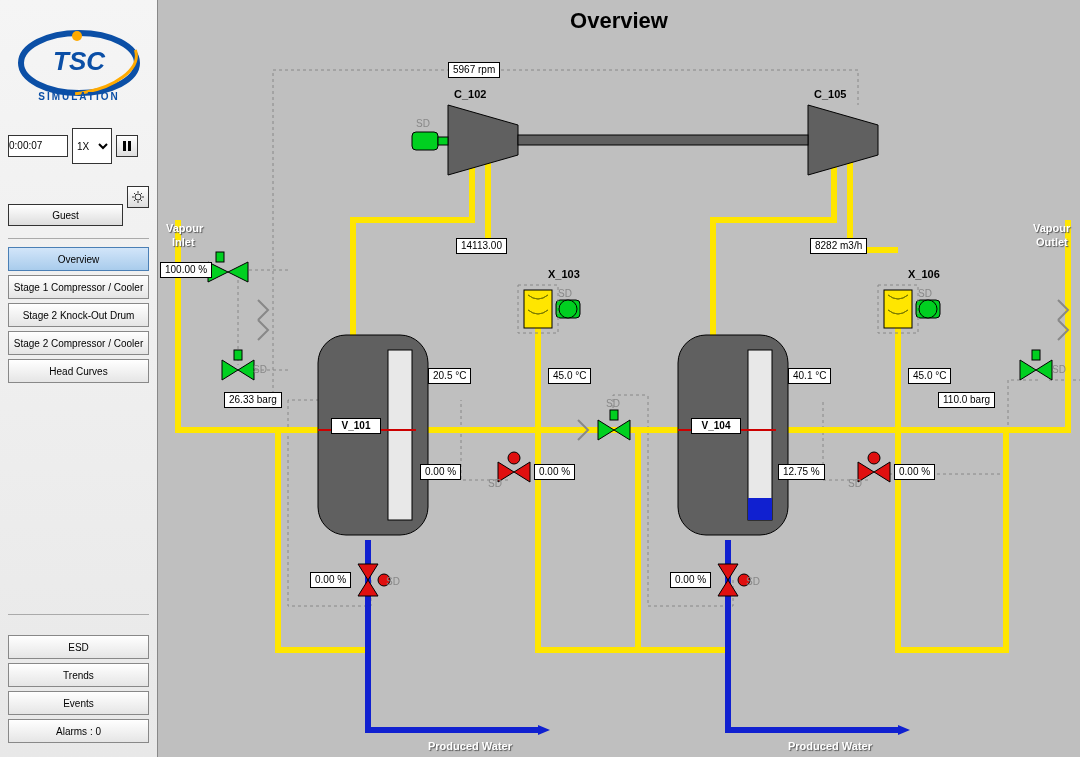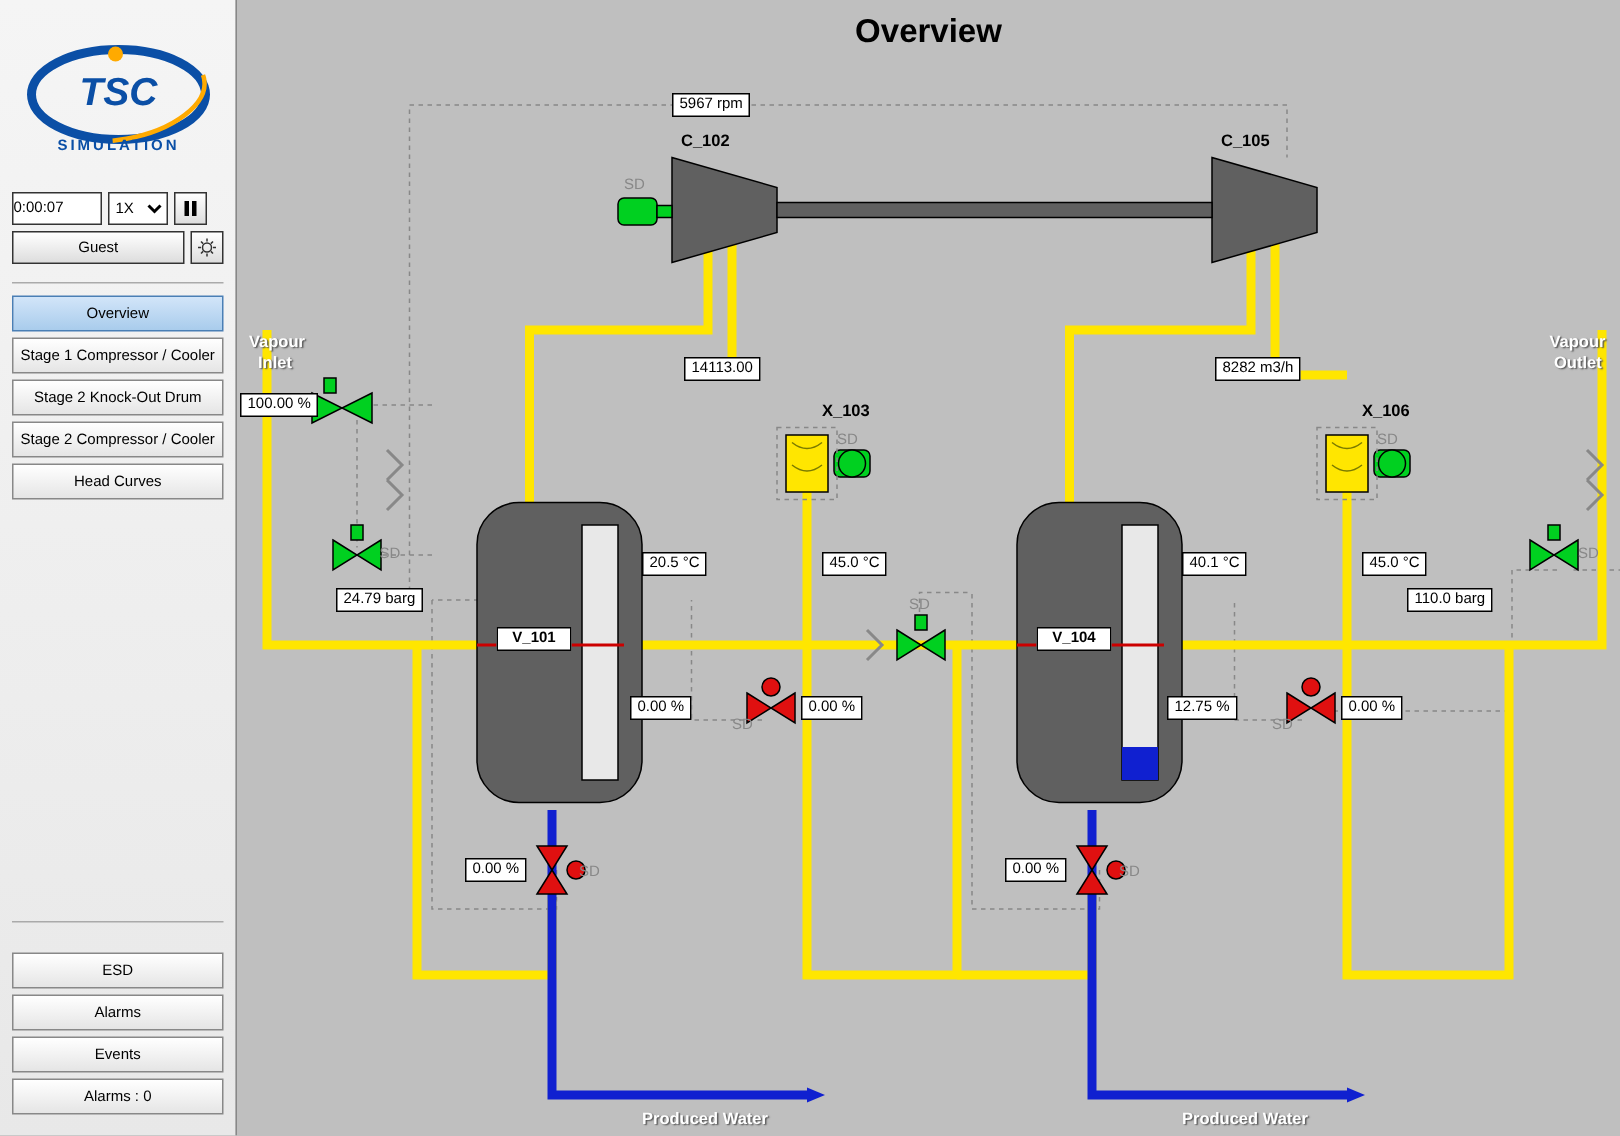--- a/index.html
+++ b/index.html
@@ -1,24 +1,24 @@
 <!DOCTYPE html>
 <html><head>
 <meta charset="utf-8">
 <style>
 * { box-sizing: border-box; margin: 0; padding: 0; }
 body { font-family: Arial, sans-serif; font-size: 11px; background: #BFBFBF; width: 1080px; height: 757px; overflow: hidden; position: relative; }
 .sidebar { position: absolute; left: 0; top: 0; width: 158px; height: 757px; background: linear-gradient(to bottom, #F5F5F5, #E8E8E8); border-right: 1px solid #888; }
 .logo { width: 140px; height: 90px; margin: 18px auto 20px; display: block; }
 .time-row { display: flex; align-items: center; gap: 4px; margin: 4px 8px; }
 .time-box { border: 1px solid #333; height: 22px; width: 60px; font-size: 10px; line-height: 20px; background: #fff; }
-.speed-select { border: 1px solid #333; height: 22px; width: 40px; font-size: 10px; background: #fff; }
+.speed-select { border: 1px solid #333; height: 36px; width: 40px; font-size: 10px; background: #fff; }
 .pause-btn { border: 1px solid #333; height: 22px; width: 22px; background: linear-gradient(#fff,#ddd); display:flex; align-items:center; justify-content:center; cursor:pointer; }
 .user-row { display: flex; align-items: center; gap: 4px; margin: 4px 8px 12px; }
-.user-btn { border: 1px solid #333; height: 22px; flex: 1; font-size: 10px; background: linear-gradient(#fff,#ddd); cursor:pointer; }
+.user-btn { border: 1px solid #333; height: 22px; flex: 1; font-size: 10px; background: linear-gradient(#fff,#ddd); cursor:pointer;margin-top:36px; }
 .settings-btn { border: 1px solid #333; height: 22px; width: 22px; background: linear-gradient(#fff,#ddd); display:flex; align-items:center; justify-content:center; cursor:pointer; }
 .nav-section { margin: 8px; border-top: 1px solid #aaa; padding-top: 8px; }
 .nav-btn { display: block; width: 100%; border: 1px solid #888; height: 24px; font-size: 10px; background: linear-gradient(#fff,#e5e5e5); margin-bottom: 4px; cursor: pointer; }
 .nav-btn.active { background: linear-gradient(#D2E5F9, #A9CCEC); border-color: #4a7fb5; }
 .bottom-nav { position: absolute; bottom: 10px; left: 8px; right: 8px; border-top:1px solid #aaa; padding-top:20px; }
 .canvas { position: absolute; left: 158px; top: 0; right: 0; bottom: 0; background: #BFBFBF; }
 .title { position: absolute; top: 8px; left: 0; right: 0; text-align: center; font-size: 22px; font-weight: bold; color: #000; }
 .tag { position: absolute; background: #fff; border: 1px solid #000; padding: 0 4px; height: 16px; line-height: 14px; font-size: 10px; white-space: nowrap; }
 .label { position: absolute; font-size: 11px; font-weight: bold; color: #fff; text-align: left; text-shadow: 1px 1px 1px #555; }
 .label.dark { color: #000; text-shadow: none; }
@@ -58,21 +58,21 @@
   </div>
   <div class="nav-section">
     <button class="nav-btn active">Overview</button>
     <button class="nav-btn">Stage 1 Compressor / Cooler</button>
     <button class="nav-btn">Stage 2 Knock-Out Drum</button>
     <button class="nav-btn">Stage 2 Compressor / Cooler</button>
     <button class="nav-btn">Head Curves</button>
   </div>
   <div class="bottom-nav">
     <button class="nav-btn">ESD</button>
-    <button class="nav-btn">Alarms</button>
+    <button class="nav-btn">Trends</button>
     <button class="nav-btn">Events</button>
     <button class="nav-btn">Alarms : 0</button>
   </div>
 </div>
 
 <div class="canvas">
   <div class="title">Overview</div>
 
   <svg width="922" height="757" style="position:absolute;left:0;top:0">
 
@@ -217,21 +217,21 @@
   <div class="label" style="left:875px;top:222px">Vapour</div>
   <div class="label" style="left:878px;top:236px">Outlet</div>
   <div class="label" style="left:270px;top:740px">Produced Water</div>
   <div class="label" style="left:630px;top:740px">Produced Water</div>
 
   <div class="tag" style="left:173px;top:418px;width:50px;text-align:center;font-weight:bold">V_101</div>
   <div class="tag" style="left:533px;top:418px;width:50px;text-align:center;font-weight:bold">V_104</div>
 
   <div class="tag" style="left:290px;top:62px">5967 rpm</div>
   <div class="tag" style="left:2px;top:262px">100.00 %</div>
-  <div class="tag" style="left:66px;top:392px">24.79 barg</div>
+  <div class="tag" style="left:66px;top:392px">26.33 barg</div>
   <div class="tag" style="left:298px;top:238px">14113.00</div>
   <div class="tag" style="left:652px;top:238px">8282 m3/h</div>
   <div class="tag" style="left:270px;top:368px">20.5 °C</div>
   <div class="tag" style="left:390px;top:368px">45.0 °C</div>
   <div class="tag" style="left:630px;top:368px">40.1 °C</div>
   <div class="tag" style="left:750px;top:368px">45.0 °C</div>
   <div class="tag" style="left:780px;top:392px">110.0 barg</div>
   <div class="tag" style="left:262px;top:464px">0.00 %</div>
   <div class="tag" style="left:376px;top:464px">0.00 %</div>
   <div class="tag" style="left:620px;top:464px">12.75 %</div>

